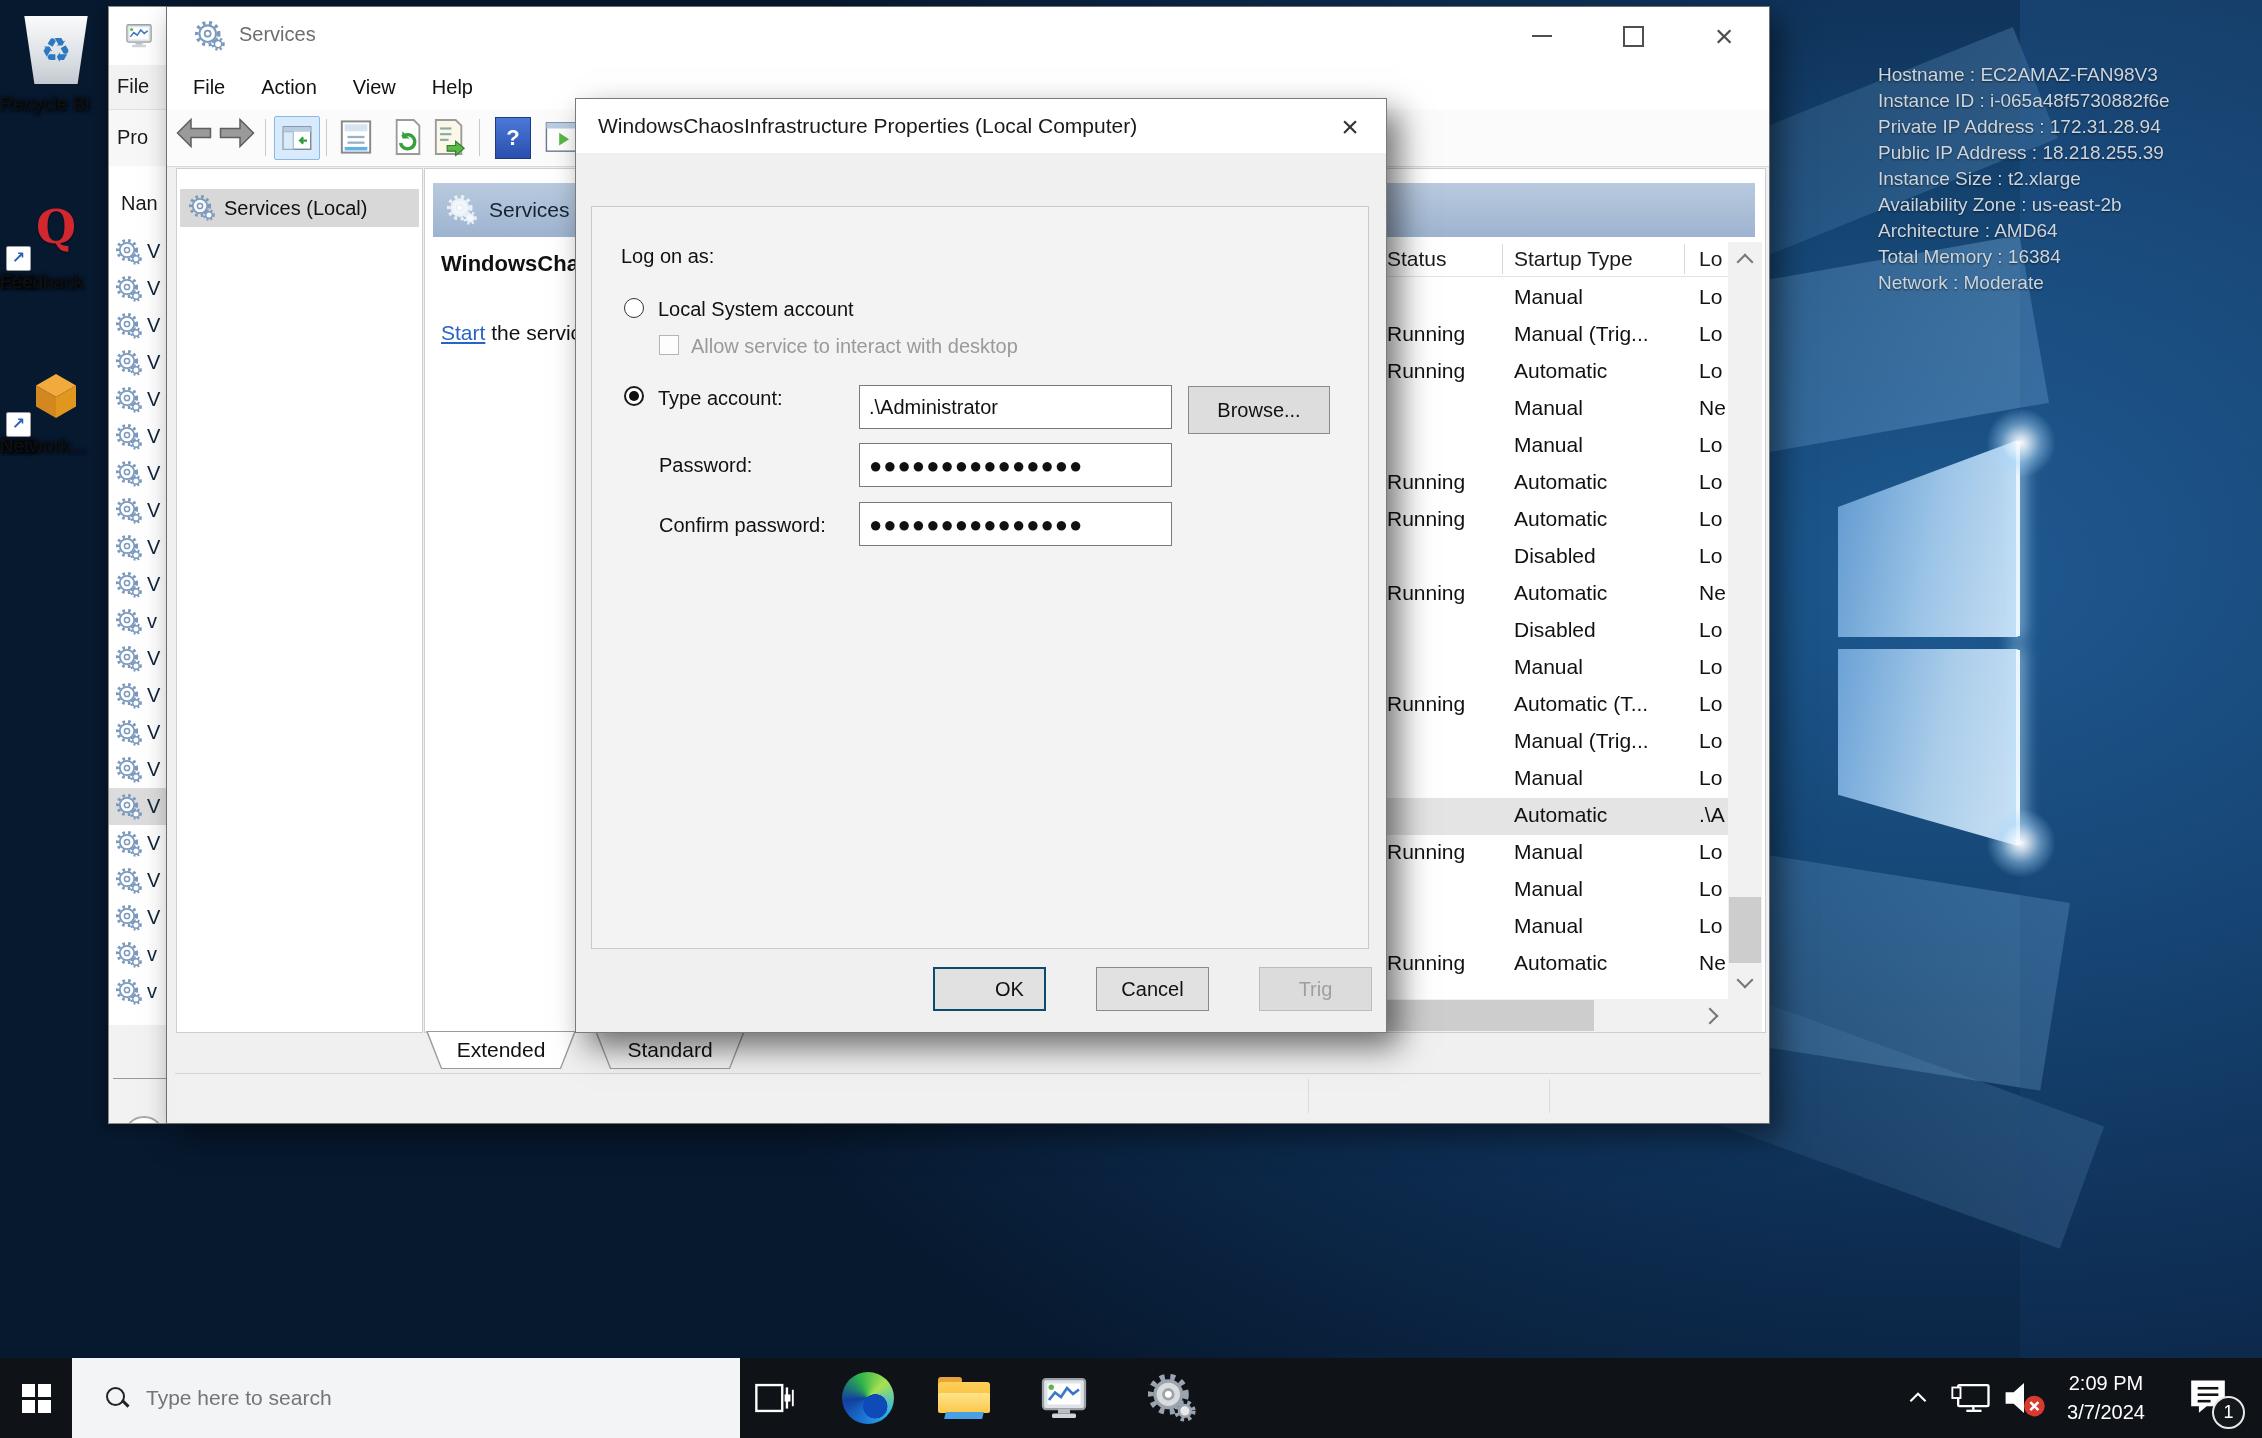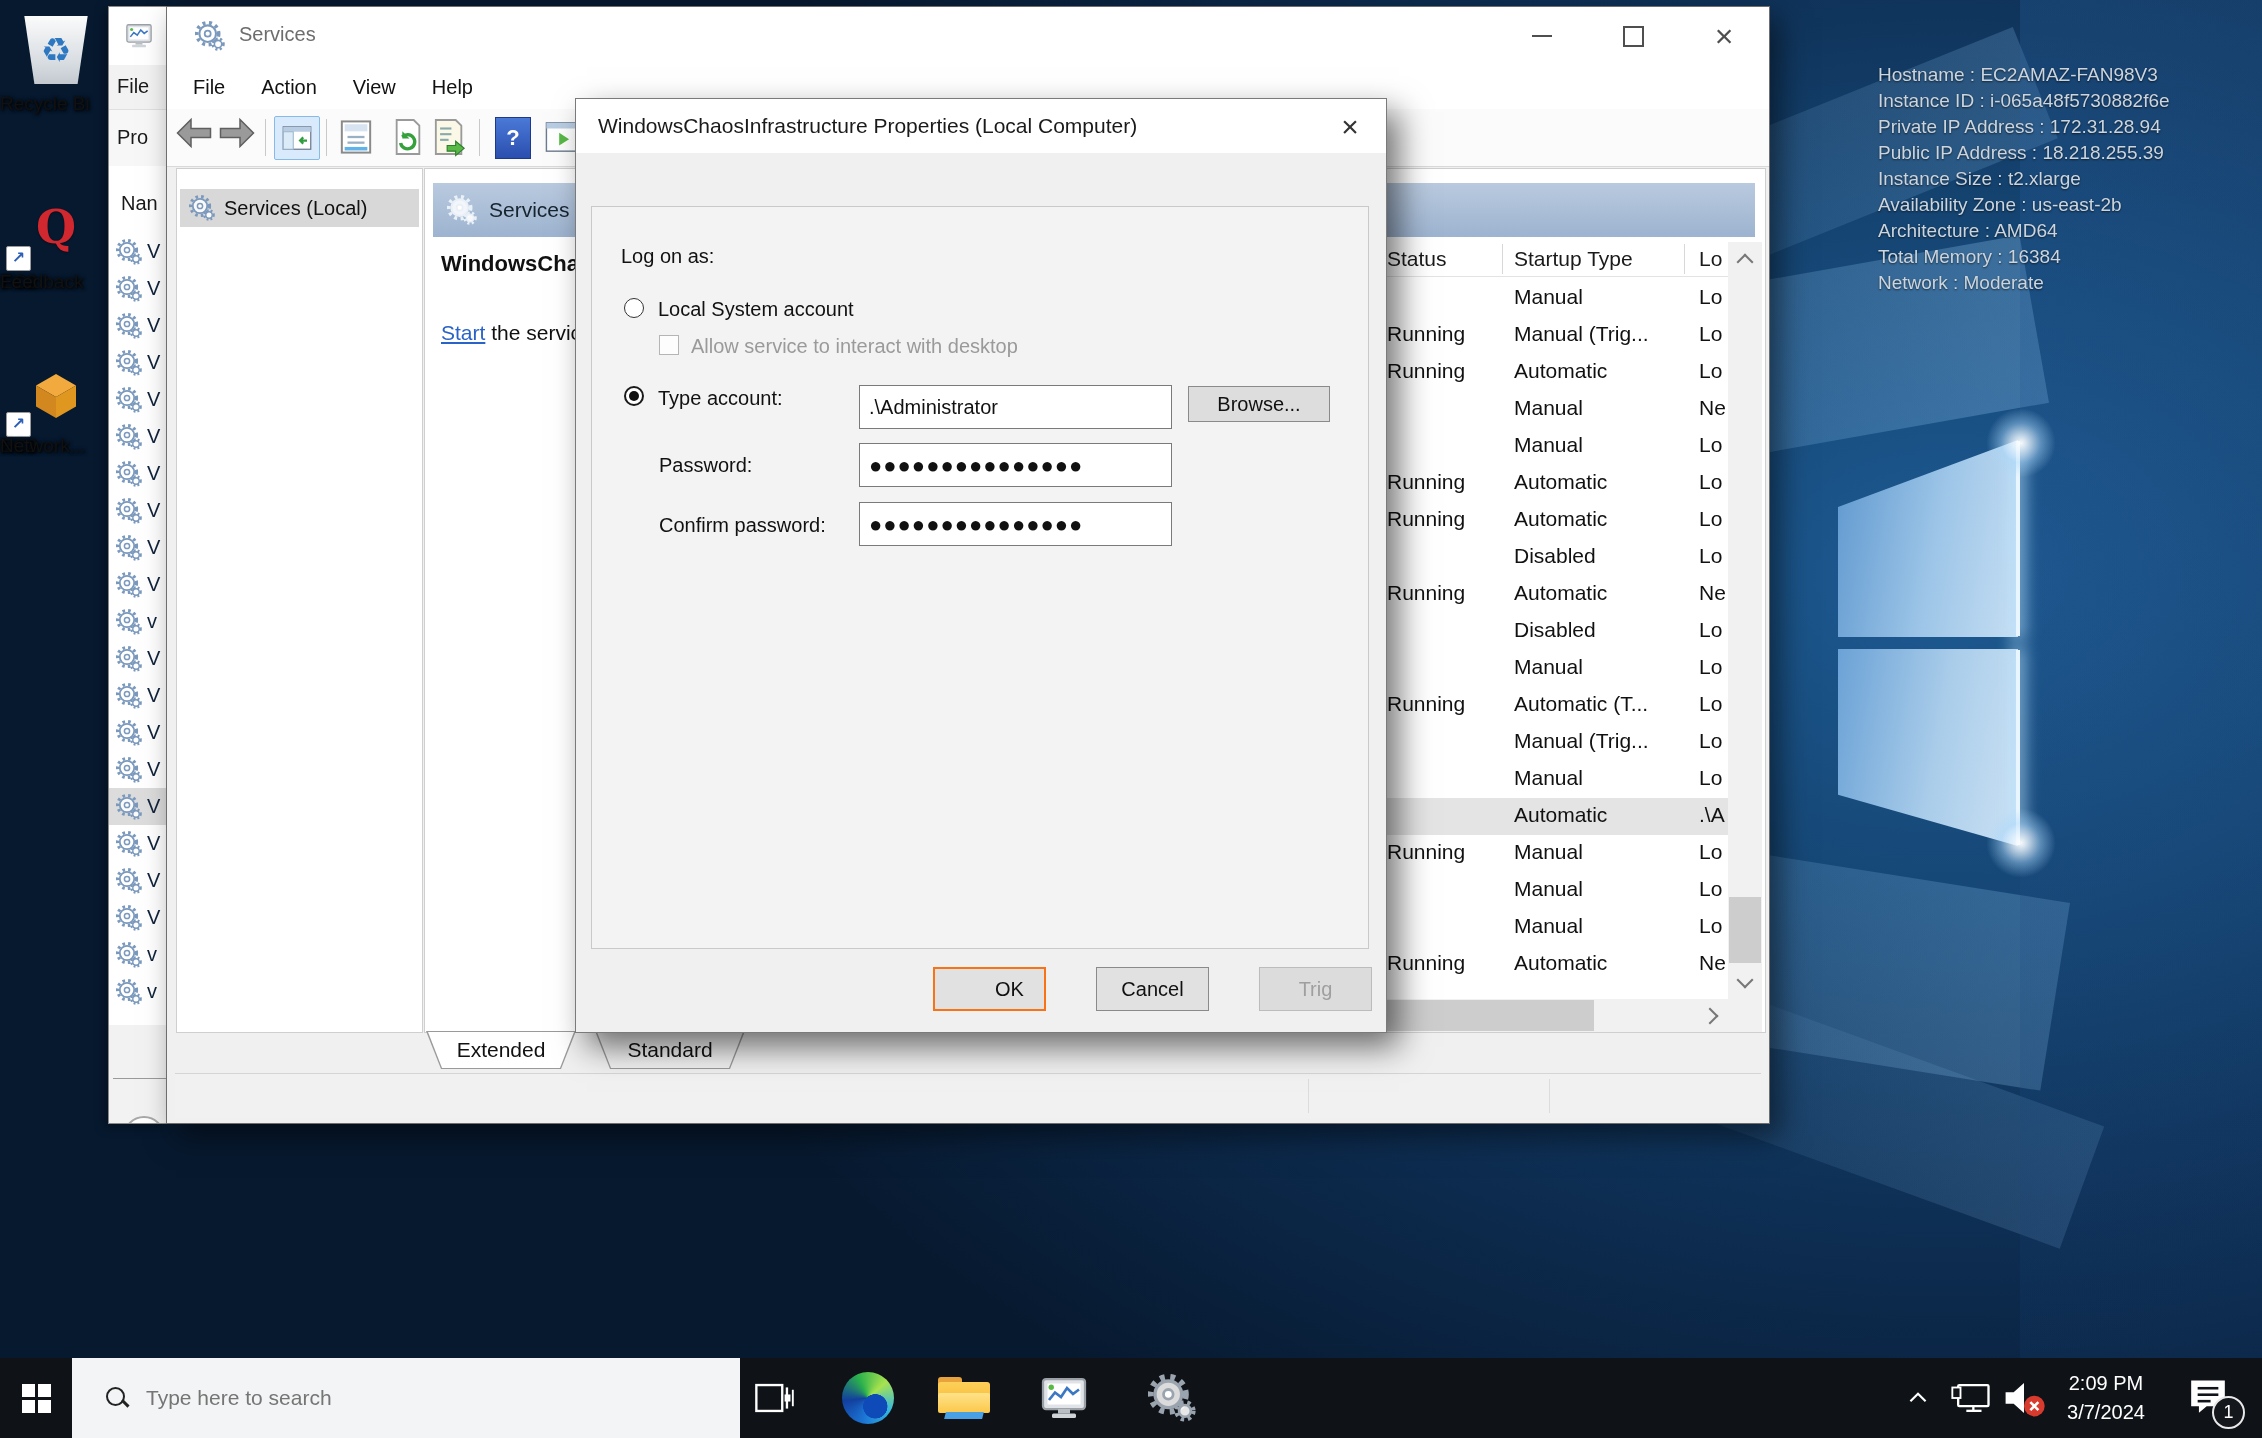--- a/index.html
+++ b/index.html
@@ -154,23 +154,23 @@
   .lbl-grey{color:#9a9a9a;}
   .radio{position:absolute;width:20px;height:20px;border:1px solid #333;border-radius:50%;background:#fff;box-sizing:border-box;}
   .radio.sel{border:2px solid #1a1a1a;}
   .radio.sel::after{content:"";position:absolute;left:3px;top:3px;width:10px;height:10px;border-radius:50%;background:#111;}
   .checkbox{position:absolute;width:20px;height:20px;border:1px solid #b5b5b5;background:#fdfdfd;box-sizing:border-box;}
   .tfield{position:absolute;height:44px;border:1px solid #7a7a7a;background:#fff;box-sizing:border-box;
     font-family:inherit;font-size:20px;color:#111;padding:0 9px;outline:none;}
   .pfield{letter-spacing:1px;font-size:22px;padding-top:2px;}
   .btn{position:absolute;width:113px;height:44px;background:#e1e1e1;border:1px solid #8a8a8a;
     display:flex;align-items:center;justify-content:center;font-size:20px;color:#111;box-sizing:border-box;}
-  .btn-ok{border:2px solid #f97316;padding-left:40px;}
+  .btn-ok{border:2px solid #0c4a6e;padding-left:40px;}
   .btn-apply{background:#dcdcdc;border-color:#bcbcbc;color:#9f9f9f;}
-  .btn-browse{position:absolute;left:596px;top:179px;width:142px;height:36px;background:#ddd;
+  .btn-browse{position:absolute;left:596px;top:179px;width:142px;height:48px;background:#ddd;
     border:1px solid #8a8a8a;display:flex;align-items:center;justify-content:center;font-size:20px;color:#111;box-sizing:border-box;}
   
   .taskbar{position:absolute;left:0;top:1358px;width:2262px;height:93px;background:#0f1318;z-index:10;}
   .start{position:absolute;left:0;top:0;width:72px;height:80px;display:flex;align-items:center;justify-content:center;}
   .winlogo{display:grid;grid-template-columns:13px 13px;grid-template-rows:13px 13px;gap:3px;}
   .winlogo i{background:#fff;display:block;}
   .searchbox{position:absolute;left:72px;top:0;width:668px;height:80px;background:#f3f4f5;display:flex;align-items:center;}
   .mag{position:relative;width:26px;height:26px;margin-left:32px;flex:0 0 auto;}
   .mag::before{content:"";position:absolute;left:2px;top:2px;width:15px;height:15px;border:2.5px solid #222;border-radius:50%;}
   .mag::after{content:"";position:absolute;left:17px;top:17px;width:9px;height:2.5px;background:#222;transform:rotate(45deg);}

